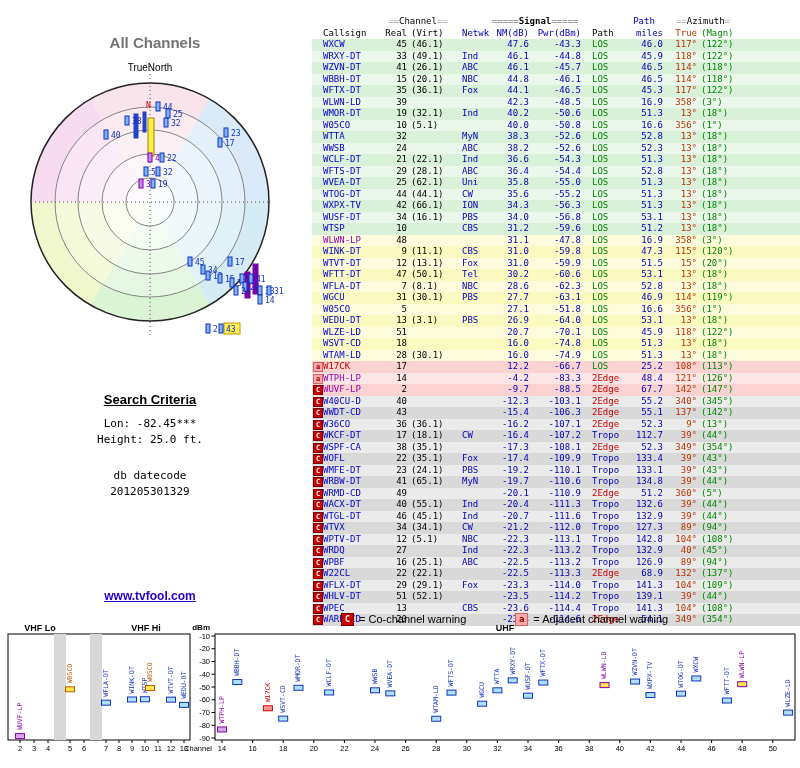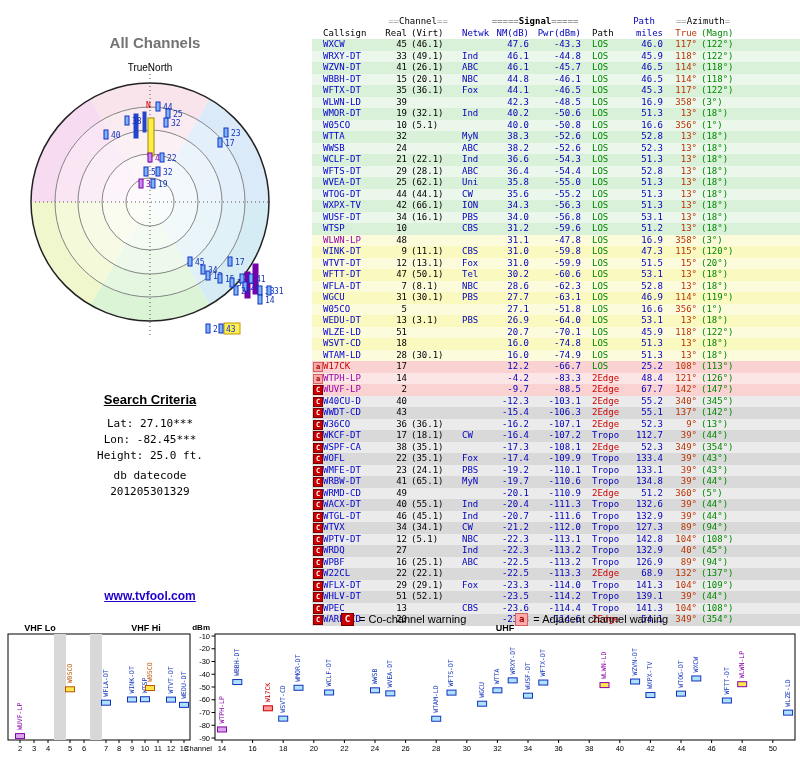--- a/index.html
+++ b/index.html
@@ -151,21 +151,20 @@
         <rect x="206" y="272" width="4" height="9" fill="#7fb2ff" stroke="#1133bb"></rect>
         <text x="213" y="280" font-size="8" font-family="DejaVu Sans Mono, monospace" fill="#1133bb">2</text>
         <rect x="224" y="271" width="16" height="11" fill="#ffee55" stroke="#bb9900"></rect>
         <rect x="219" y="272" width="4" height="9" fill="#7fb2ff" stroke="#1133bb"></rect>
         <text x="226" y="280" font-size="8" font-family="DejaVu Sans Mono, monospace" fill="#1133bb">43</text>
       </svg></div>
   <div id="north-label">TrueNorth</div>
 
   <div id="search-box">
     <div class="sc-head">Search Criteria</div>
-    <div class="sc-line">Lat: 27.10***</div>
     <div class="sc-line">Lon: -82.45***</div>
     <div class="sc-line">Height: 25.0 ft.</div>
   </div>
 
   <div id="datecode-box">
     <div>db datecode</div>
     <div>201205301329</div>
   </div>
 
   <div id="site-link">

